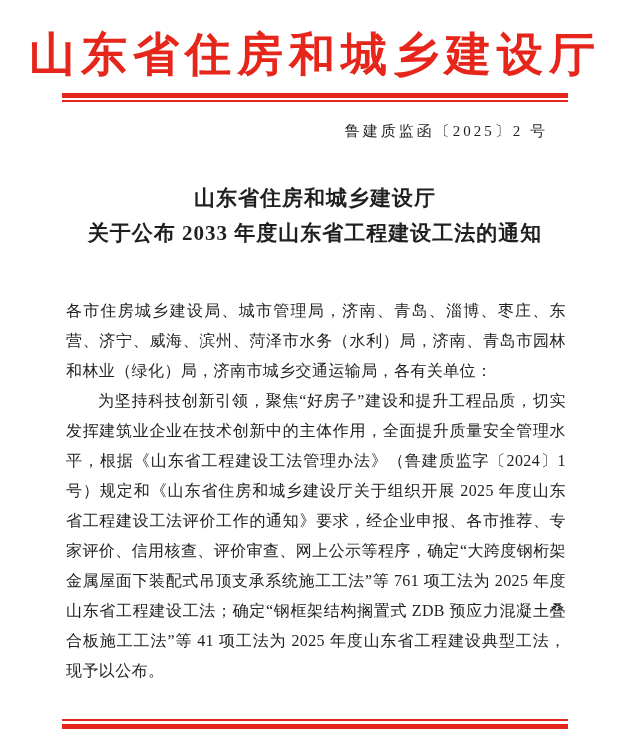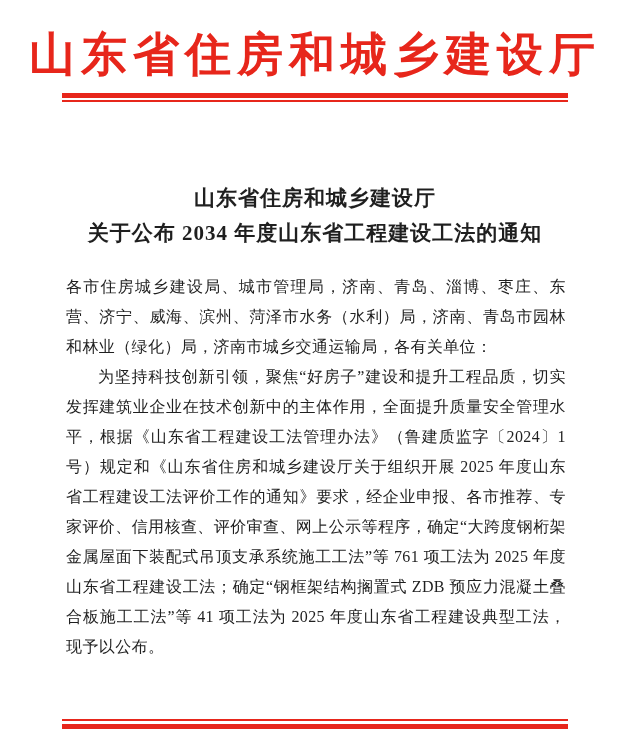--- a/index.html
+++ b/index.html
@@ -59,21 +59,21 @@
     left: 30px;
     right: 30px;
     text-align: center;
     font-weight: bold;
     font-size: 21px;
     line-height: 35px;
     letter-spacing: 1px;
   }
   .body-text {
     position: absolute;
-    top: 272px;
+    top: 296px;
     left: 66px;
     width: 500px;
     font-size: 16px;
     line-height: 30px;
     letter-spacing: 0.4px;
     text-align: justify;
     text-justify: inter-character;
     word-break: break-all;
   }
   .body-text p {
@@ -88,24 +88,25 @@
 
 <div class="page">
 
   <h1 class="letterhead">山东省住房和城乡建设厅</h1>
 
   <div class="sep sep-top">
     <div class="bar thick"></div>
     <div class="bar thin"></div>
   </div>
 
+  <div class="doc-number">鲁建质监函〔2025〕2 号</div>
 
   <div class="notice-title">
     <div>山东省住房和城乡建设厅</div>
-    <div>关于公布 2034 年度山东省工程建设工法的通知</div>
+    <div>关于公布 2033 年度山东省工程建设工法的通知</div>
   </div>
 
   <div class="body-text">
     <p>各市住房城乡建设局、城市管理局，济南、青岛、淄博、枣庄、东营、济宁、威海、滨州、菏泽市水务（水利）局，济南、青岛市园林和林业（绿化）局，济南市城乡交通运输局，各有关单位：</p>
     <p class="indent">为坚持科技创新引领，聚焦“好房子”建设和提升工程品质，切实发挥建筑业企业在技术创新中的主体作用，全面提升质量安全管理水平，根据《山东省工程建设工法管理办法》（鲁建质监字〔2024〕1 号）规定和《山东省住房和城乡建设厅关于组织开展 2025 年度山东省工程建设工法评价工作的通知》要求，经企业申报、各市推荐、专家评价、信用核查、评价审查、网上公示等程序，确定“大跨度钢桁架金属屋面下装配式吊顶支承系统施工工法”等 761 项工法为 2025 年度山东省工程建设工法；确定“钢框架结构搁置式 ZDB 预应力混凝土叠合板施工工法”等 41 项工法为 2025 年度山东省工程建设典型工法，现予以公布。</p>
   </div>
 
   <div class="sep sep-bottom">
     <div class="bar thin"></div>
     <div class="bar thick"></div>

